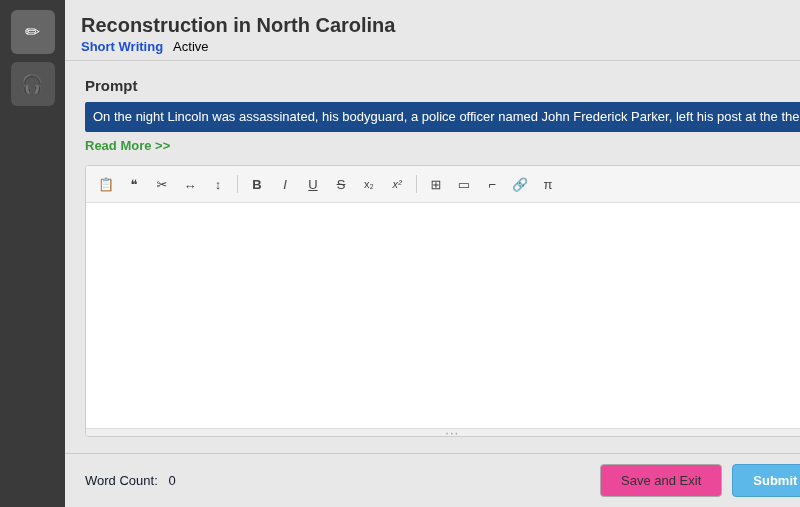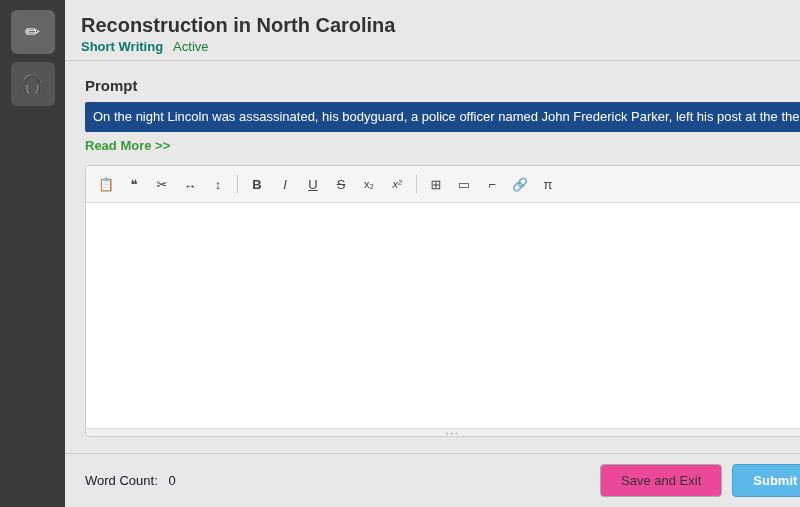--- a/index.html
+++ b/index.html
@@ -60,26 +60,26 @@
       font-weight: bold;
       color: #333;
     }
     .header-sub {
       display: flex;
       align-items: center;
       gap: 10px;
       margin-top: 2px;
     }
     .short-writing-label {
-      color: #0f766e;
+      color: #1d4ed8;
       font-size: 13px;
       font-weight: bold;
     }
     .active-badge {
-      color: #15803d;
+      color: #000000;
       font-size: 13px;
     }
 
     
     .content {
       flex: 1;
       padding: 16px 20px;
       display: flex;
       flex-direction: column;
     }

